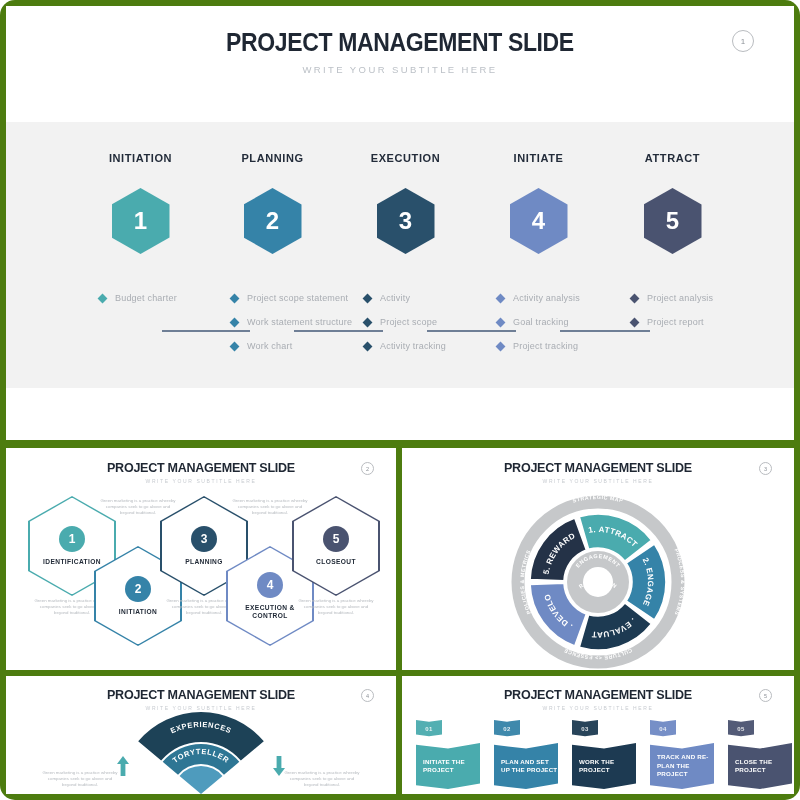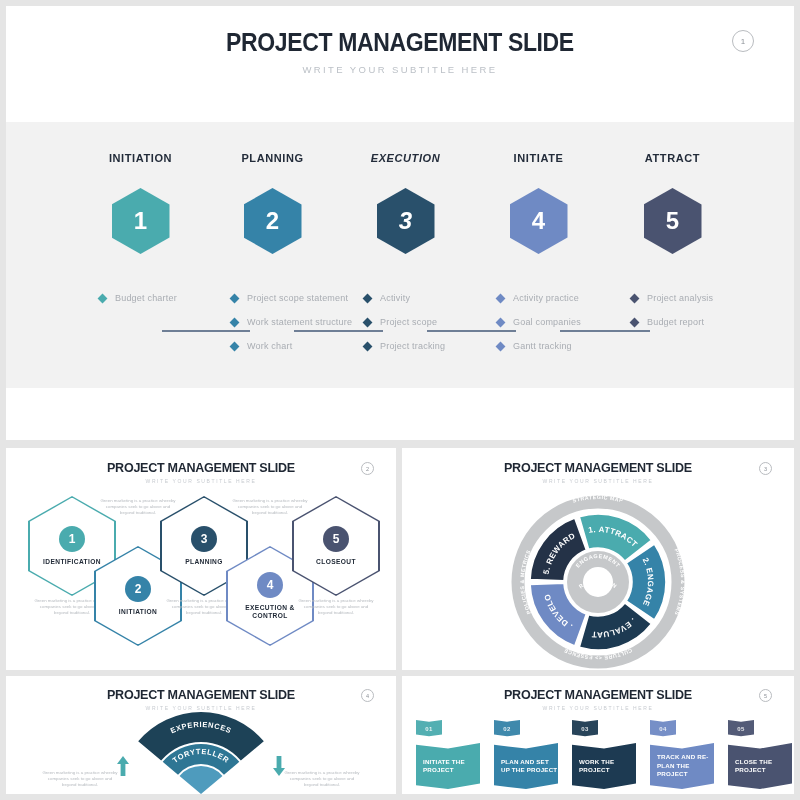--- a/index.html
+++ b/index.html
@@ -3,21 +3,21 @@
 <meta charset="utf-8">
 <title>Project Management Slide</title>
 <style>
   * { box-sizing: border-box; margin: 0; padding: 0; }
   html, body {
     width: 800px; height: 800px;
     background: #ffffff;
     font-family: "Liberation Sans", sans-serif;
     overflow: hidden;
   }
-  .page { position: relative; width: 800px; height: 800px; background:#e5e5e5; }
+  .page { position: relative; width: 800px; height: 800px; background:#4d7c0f;border-radius:15px; }
 
   
   .slide1 {
     position:absolute; left:6px; top:6px; width:788px; height:434px;
     background:#ffffff;
   }
   .hero-head { padding-top:22px; text-align:center; }
   .hero-title {
     font-size:25px; font-weight:bold; letter-spacing:-0.4px;
     color:#1f2733; font-stretch:condensed;
@@ -179,74 +179,74 @@
             </div>
             <div class="bullet">
               <span class="bullet-dot" style="background: rgb(53, 131, 168);"></span>
               <span class="bullet-text">Work statement structure</span>
             </div>
             <div class="bullet">
               <span class="bullet-dot" style="background: rgb(53, 131, 168);"></span>
               <span class="bullet-text">Work chart</span>
             </div>
           </div>
-          <div class="stage" style="left: 333px; font-style: italic;">
+          <div class="stage" style="left: 333px;">
             <div class="stage-label">EXECUTION</div>
             <div class="hexwrap">
               <div class="hex" style="background: rgb(41, 80, 107);">3</div>
             </div>
           </div>
           <div class="bullets" style="left: 358px;">
             <div class="bullet">
               <span class="bullet-dot" style="background: rgb(41, 80, 107);"></span>
               <span class="bullet-text">Activity</span>
             </div>
             <div class="bullet">
               <span class="bullet-dot" style="background: rgb(41, 80, 107);"></span>
               <span class="bullet-text">Project scope</span>
             </div>
             <div class="bullet">
               <span class="bullet-dot" style="background: rgb(41, 80, 107);"></span>
-              <span class="bullet-text">Project tracking</span>
+              <span class="bullet-text">Activity tracking</span>
             </div>
           </div>
           <div class="stage" style="left: 466px;">
             <div class="stage-label">INITIATE</div>
             <div class="hexwrap">
               <div class="hex" style="background: rgb(111, 138, 196);">4</div>
             </div>
           </div>
           <div class="bullets" style="left: 491px;">
             <div class="bullet">
               <span class="bullet-dot" style="background: rgb(111, 138, 196);"></span>
-              <span class="bullet-text">Activity practice</span>
+              <span class="bullet-text">Activity analysis</span>
             </div>
             <div class="bullet">
               <span class="bullet-dot" style="background: rgb(111, 138, 196);"></span>
-              <span class="bullet-text">Goal companies</span>
+              <span class="bullet-text">Goal tracking</span>
             </div>
             <div class="bullet">
               <span class="bullet-dot" style="background: rgb(111, 138, 196);"></span>
-              <span class="bullet-text">Gantt tracking</span>
+              <span class="bullet-text">Project tracking</span>
             </div>
           </div>
           <div class="stage" style="left: 600px;">
             <div class="stage-label">ATTRACT</div>
             <div class="hexwrap">
               <div class="hex" style="background: rgb(74, 83, 112);">5</div>
             </div>
           </div>
           <div class="bullets" style="left: 625px;">
             <div class="bullet">
               <span class="bullet-dot" style="background: rgb(74, 83, 112);"></span>
               <span class="bullet-text">Project analysis</span>
             </div>
             <div class="bullet">
               <span class="bullet-dot" style="background: rgb(74, 83, 112);"></span>
-              <span class="bullet-text">Budget report</span>
+              <span class="bullet-text">Project report</span>
             </div>
           </div>
         </div>
     </div>
   </section>
 
   <section class="thumb s2">
     <div style="padding-top:12px;">
       <div class="t-title">PROJECT MANAGEMENT SLIDE</div>
       <div class="t-sub">WRITE YOUR SUBTITLE HERE</div>

